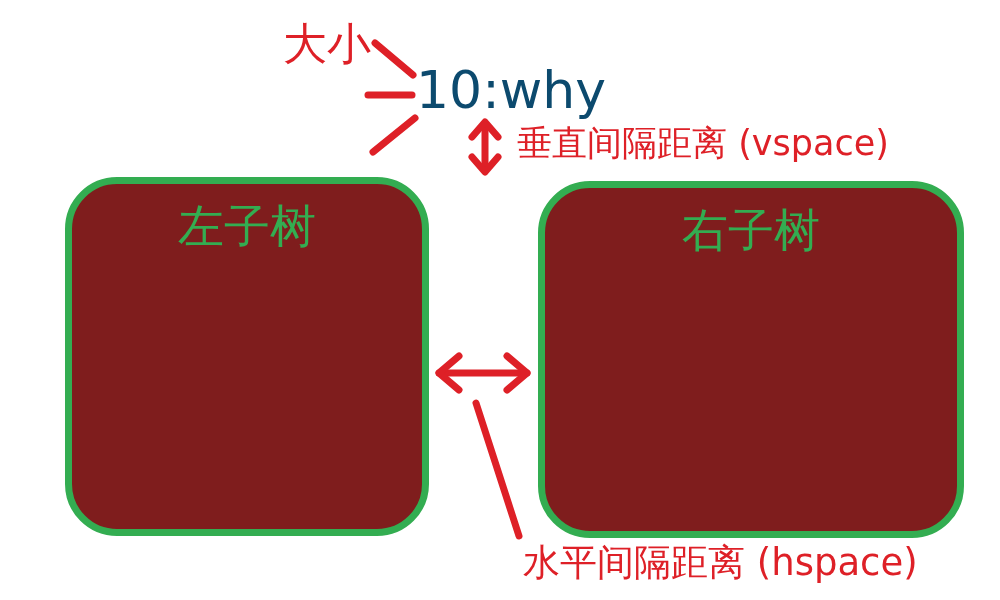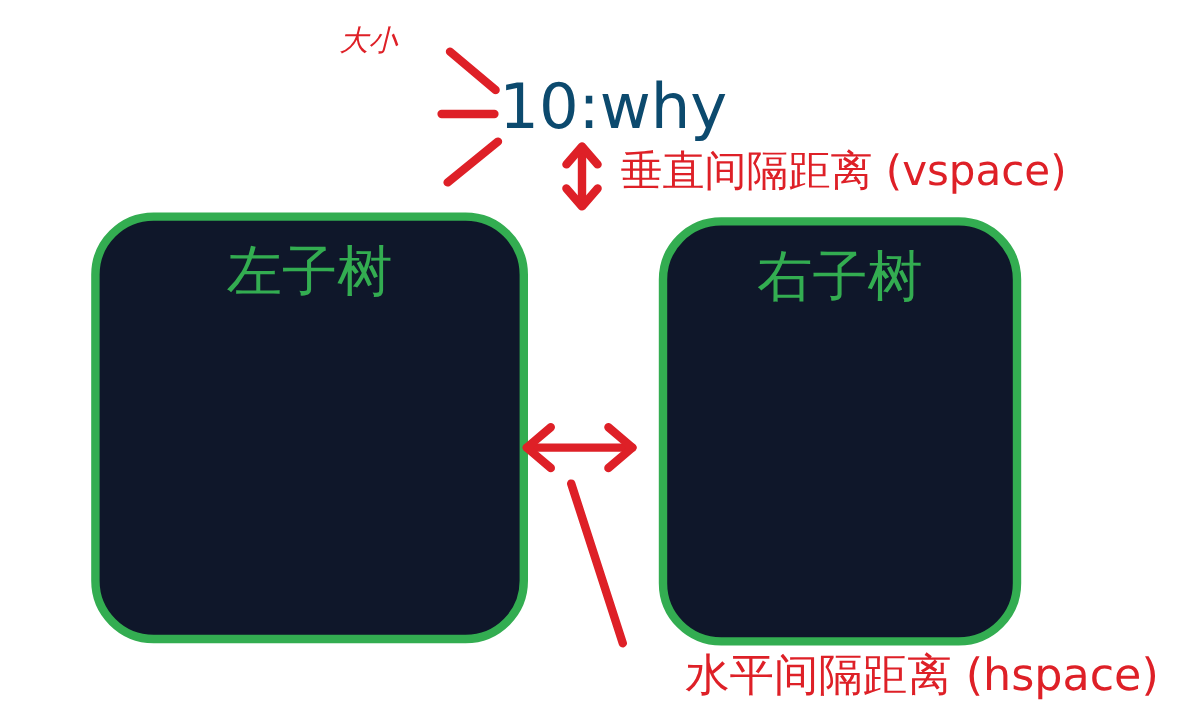--- a/index.html
+++ b/index.html
@@ -13,53 +13,50 @@
     width: 1000px;
     height: 600px;
     background: #ffffff;
     overflow: hidden;
   }
   .abs { position: absolute; }
 
   
   .red-label {
     color: var(--red, #DE2027);
-    font-size: 24px;
+    font-size: 44px;
     line-height: 1.0;
     white-space: nowrap;
     font-weight: 400;
-    font-style: italic;
   }
   .node-label {
     color: #0c4a6e;
     font-size: 52px;
     line-height: 1.0;
     white-space: nowrap;
   }
   .vspace-label {
     color: var(--red, #DE2027);
     font-size: 35px;
     line-height: 1.0;
     white-space: nowrap;
   }
   .hspace-label {
     color: var(--red, #DE2027);
     font-size: 37px;
     line-height: 1.0;
     white-space: nowrap;
-    margin-left: 48px;
   }
 
   
   .subtree-box {
     box-sizing: border-box;
     border: 7px solid var(--green, #33AD51);
     border-radius: 52px;
-    background: #0f172a;
-    margin-left: 11px;
+    background: #7f1d1d;
   }
   .subtree-label {
     display: block;
     text-align: center;
     padding-top: 16px;
     color: var(--green, #33AD51);
     font-size: 46px;
     line-height: 1.15;
     white-space: nowrap;
   }
@@ -96,21 +93,21 @@
     <line x1="21" y1="7" x2="21" y2="53"></line>
     <polyline points="8,20 21,5 34,20"></polyline>
     <polyline points="8,40 21,55 34,40"></polyline>
   </svg>
   <div class="abs vspace-label" style="left:517px; top:126px;">垂直间隔距离 (vspace)</div>
 
   <div class="abs subtree-box" style="left:65px; top:177px; width:364px; height:359px;">
     <span class="subtree-label">左子树</span>
   </div>
 
-  <div class="abs subtree-box" style="left:538px; top:181px; width:302px; height:357px;">
+  <div class="abs subtree-box" style="left:538px; top:181px; width:426px; height:357px;">
     <span class="subtree-label">右子树</span>
   </div>
 
   <svg class="abs stroke-red" style="left:431px; top:349px;" width="104" height="48" viewBox="0 0 104 48">
     <line x1="8" y1="24" x2="96" y2="24"></line>
     <polyline points="28,7 8,24 28,41"></polyline>
     <polyline points="76,7 96,24 76,41"></polyline>
   </svg>
 
   <svg class="abs stroke-red" style="left:466px; top:397px;" width="62" height="146" viewBox="0 0 62 146">

